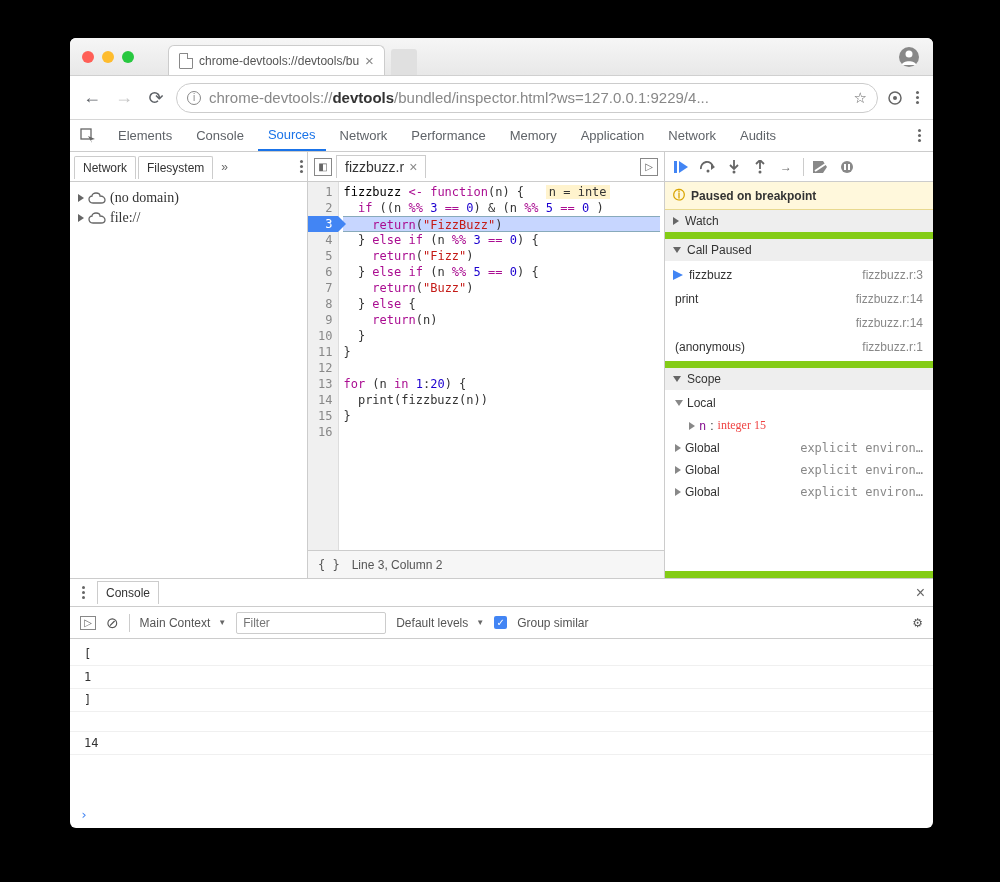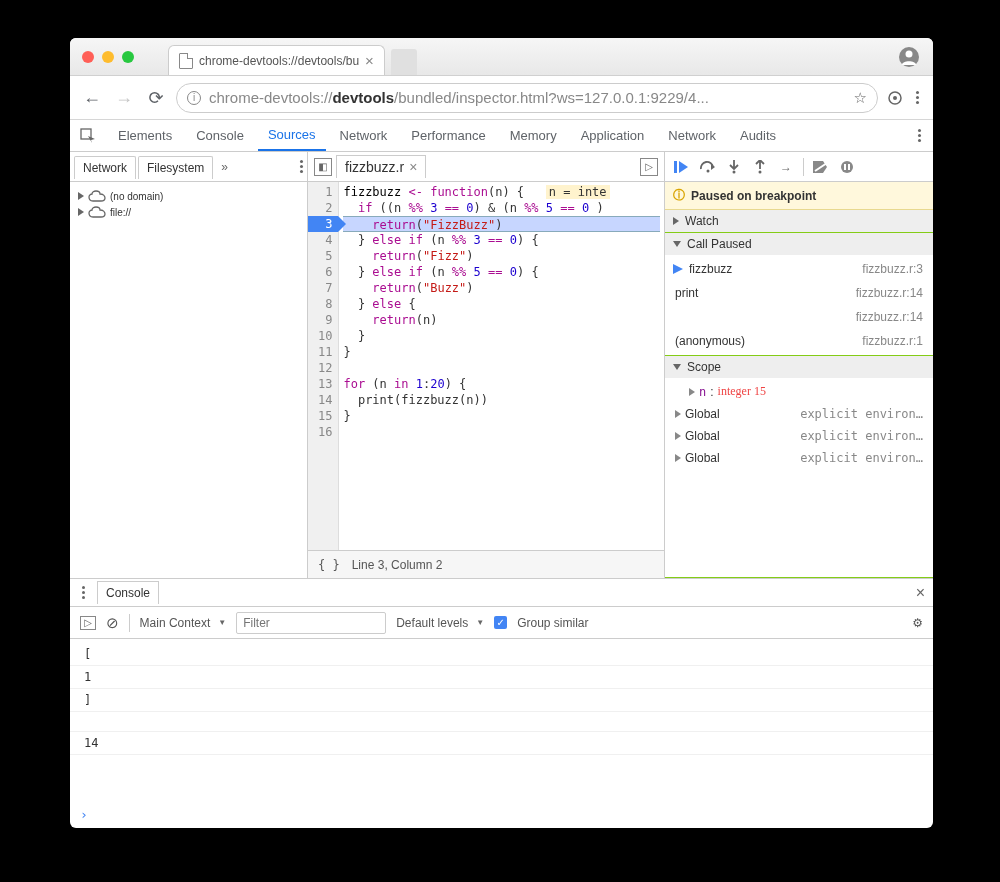--- a/index.html
+++ b/index.html
@@ -32,21 +32,21 @@
 .devtabs .more { margin-left: auto; }
 
 .main { flex: 1; display: flex; min-height: 0; }
 .navpane { width: 238px; border-right: 1px solid #ccc; display: flex; flex-direction: column; }
 .navtabs { height: 30px; display: flex; align-items: center; border-bottom: 1px solid #ccc; font-size: 12px; padding-left: 4px; gap: 2px;}
 .navtabs .nt { padding: 4px 8px; border: 1px solid #ccc; border-bottom:none; border-radius: 2px 2px 0 0; background:#fff; position:relative; top:1px; color:#333;}
 .navtabs .nt.first { background:#fff; }
 .navtabs .chev { padding: 0 6px; color:#666; }
 .navtabs .spacer { flex:1; }
 .navtree { padding: 6px 0; }
-.navtree .row { display: flex; align-items: center; gap: 4px; padding: 2px 8px; font-size: 10px; color:#333; }
+.navtree .row { display: flex; align-items: center; gap: 4px; padding: 2px 8px; font-size: 14px; color:#333;font-family:Liberation Serif, serif; }
 .tri { width:0; height:0; border-top:4px solid transparent; border-bottom:4px solid transparent; border-left:6px solid #666; }
 
 .sourcepane { flex: 1; display: flex; flex-direction: column; border-right: 1px solid #ccc; min-width:0; }
 .srctop { height: 30px; display: flex; align-items: center; border-bottom: 1px solid #ccc; padding: 0 6px; gap: 4px; }
 .sbtn { width:18px; height:18px; border:1px solid #888; display:flex; align-items:center; justify-content:center; font-size:10px; color:#666; }
 .filetab-s { padding: 3px 8px; border: 1px solid #ccc; border-bottom:none; font-size:14px; display:flex; align-items:center; gap:5px; background:#fff;}
 .srctop .spacer { flex:1; }
 .codearea { flex:1; display:flex; font-family: Menlo, Consolas, monospace; font-size: 12px; line-height: 16px; overflow:hidden;}
 .gutter { background:#f0f0f0; color:#888; text-align:right; padding: 2px 6px 2px 10px; border-right:1px solid #ddd; }
 .gutter div { height:16px; }
@@ -59,21 +59,21 @@
 .srcstatus { height: 28px; border-top: 1px solid #ccc; background:#f6f6f6; display:flex; align-items:center; padding: 0 10px; gap: 12px; font-size:12px; color:#555;}
 .braces { font-family: monospace; }
 
 .dbgpane { width: 268px; display:flex; flex-direction:column; font-size:12px; }
 .dbgtools { height: 30px; display:flex; align-items:center; gap:8px; padding: 0 8px; border-bottom:1px solid #ccc; }
 .dbgtools .ic { width:18px; height:18px; display:flex; align-items:center; justify-content:center; color:#666; }
 .dbgtools .ic.blue { color:#4285f4; }
 .dbgtools .sep { width:1px; height:18px; background:#ccc; }
 .paused { background:#fff8dc; border-bottom:1px solid #e8d98f; padding: 5px 8px; display:flex; align-items:center; gap:6px; color:#333; }
 .paused .warn { color:#d9a400; font-weight:bold; }
-.section { border-bottom:1px solid #84cc16; }
+.section { border-bottom:7px solid #84cc16; }
 .section .hd { background:#eee; padding: 4px 8px; display:flex; align-items:center; gap:4px; color:#333; }
 .section .hd .tri2 { width:0;height:0; border-left:4px solid transparent; border-right:4px solid transparent; border-top:6px solid #666; margin-right:2px;}
 .section .hd.collapsed .tri2 { border-top:4px solid transparent; border-bottom:4px solid transparent; border-left:6px solid #666; border-right:none;}
 .section .body { padding: 2px 0; }
 .csrow { display:flex; padding: 5px 10px; align-items:center; }
 .csrow.active::before { content:''; width:10px; height:10px; background:#4285f4; clip-path: polygon(0 0, 100% 50%, 0 100%); margin-right:6px; margin-left:-2px;}
 .csrow .name { flex:1; color:#333; }
 .csrow .loc { color:#888; }
 .scrow { display:flex; padding: 4px 10px; align-items:center; gap:4px;}
 .scrow .tri3 { width:0;height:0; border-left:4px solid transparent; border-right:4px solid transparent; border-top:6px solid #888;}
@@ -316,20 +316,24 @@
               <span class="loc">fizzbuzz.r:1</span>
             </div>
           </div>
       </div>
       <div class="section" style="flex:1;overflow:hidden;">
         <div class="hd">
           <span class="tri2"></span>
           <span>Scope</span>
         </div>
         <div class="body" id="scope">
+            <div class="scrow">
+              <span class="tri3 "></span>
+              <span>Local</span>
+            </div>
             <div class="scrow" style="padding-left: 24px;">
               <span class="tri3 r"></span>
               <span class="k">n</span>
               <span>: </span>
               <span class="v">integer 15</span>
             </div>
             <div class="scrow">
               <span class="tri3 r"></span>
               <span>Global</span>
               <span class="r2">explicit environ…</span>

